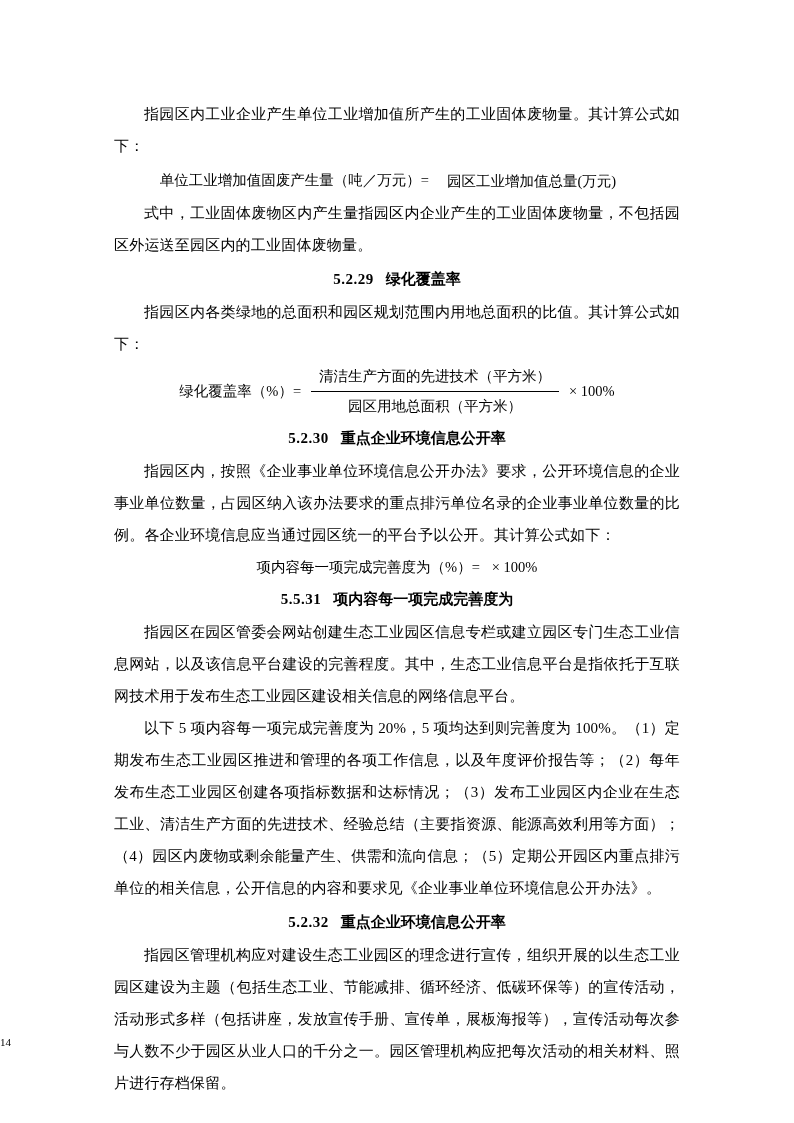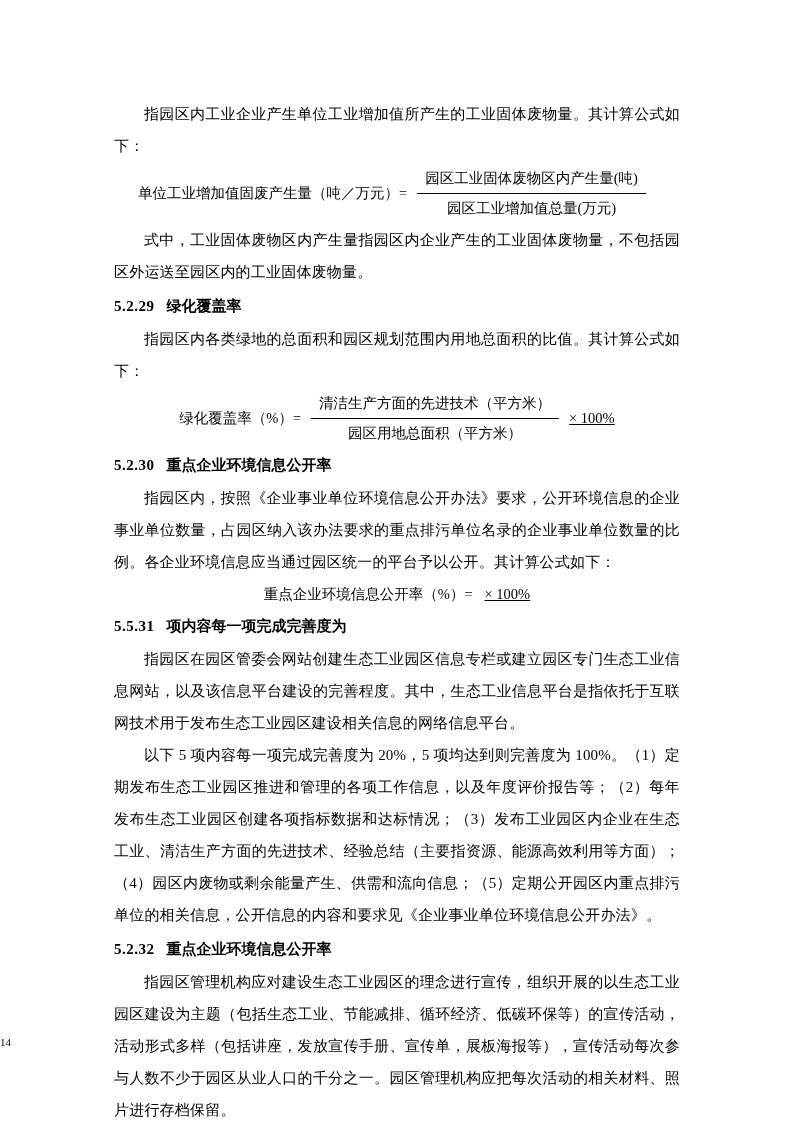--- a/index.html
+++ b/index.html
@@ -21,20 +21,21 @@
     line-height: 32px;
     text-align: justify;
     text-indent: 2em;
     letter-spacing: 0.2px;
   }
   .heading {
     font-size: 15px;
     font-weight: bold;
     line-height: 32px;
     margin: 2px 0 1px 0;
+    text-align: center;
   }
   .heading .hnum { margin-right: 12px; letter-spacing: 0.5px; }
   .formula {
     display: flex;
     align-items: center;
     justify-content: center;
     font-size: 14.5px;
     margin: 5px 0 5px 0;
     line-height: 22px;
   }
@@ -47,39 +48,38 @@
   }
   .frac .num {
     display: block;
     border-bottom: 1px solid #000;
     padding: 0 8px 4px 8px;
   }
   .frac .den {
     display: block;
     padding: 3px 8px 0 8px;
   }
-  .formula .suffix { margin-left: 6px; white-space: nowrap; text-decoration: underline; }
+  .formula .suffix { margin-left: 6px; white-space: nowrap; }
   .page-number {
     position: absolute;
     left: 0; right: 0;
     top: 1036px;
     font-size: 11px;
   }
 </style>
 </head>
 <body>
 
 <div class="page">
 
   <p class="para">指园区内工业企业产生单位工业增加值所产生的工业固体废物量。其计算公式如下：</p>
 
   <div class="formula">
     <span class="lhs">单位工业增加值固废产生量（吨／万元）=</span>
     <span class="frac">
-      <span class="num">园区工业固体废物区内产生量(吨)</span>
       <span class="den">园区工业增加值总量(万元)</span>
     </span>
     <span class="suffix"></span>
   </div>
 
   <p class="para">式中，工业固体废物区内产生量指园区内企业产生的工业固体废物量，不包括园区外运送至园区内的工业固体废物量。</p>
 
   <h3 class="heading">
     <span class="hnum">5.2.29</span><span class="htitle">绿化覆盖率</span>
   </h3>
@@ -95,21 +95,21 @@
     <span class="suffix">× 100%</span>
   </div>
 
   <h3 class="heading">
     <span class="hnum">5.2.30</span><span class="htitle">重点企业环境信息公开率</span>
   </h3>
 
   <p class="para">指园区内，按照《企业事业单位环境信息公开办法》要求，公开环境信息的企业事业单位数量，占园区纳入该办法要求的重点排污单位名录的企业事业单位数量的比例。各企业环境信息应当通过园区统一的平台予以公开。其计算公式如下：</p>
 
   <div class="formula">
-    <span class="lhs">重点企业环境信息公开率（%）=</span>
+    <span class="lhs">项内容每一项完成完善度为（%）=</span>
     <span class="suffix">× 100%</span>
   </div>
 
   <h3 class="heading">
     <span class="hnum">5.5.31</span><span class="htitle">项内容每一项完成完善度为</span>
   </h3>
 
   <p class="para">指园区在园区管委会网站创建生态工业园区信息专栏或建立园区专门生态工业信息网站，以及该信息平台建设的完善程度。其中，生态工业信息平台是指依托于互联网技术用于发布生态工业园区建设相关信息的网络信息平台。</p>
   <p class="para">以下 5 项内容每一项完成完善度为 20%，5 项均达到则完善度为 100%。（1）定期发布生态工业园区推进和管理的各项工作信息，以及年度评价报告等；（2）每年发布生态工业园区创建各项指标数据和达标情况；（3）发布工业园区内企业在生态工业、清洁生产方面的先进技术、经验总结（主要指资源、能源高效利用等方面）；（4）园区内废物或剩余能量产生、供需和流向信息；（5）定期公开园区内重点排污单位的相关信息，公开信息的内容和要求见《企业事业单位环境信息公开办法》。</p>
 

